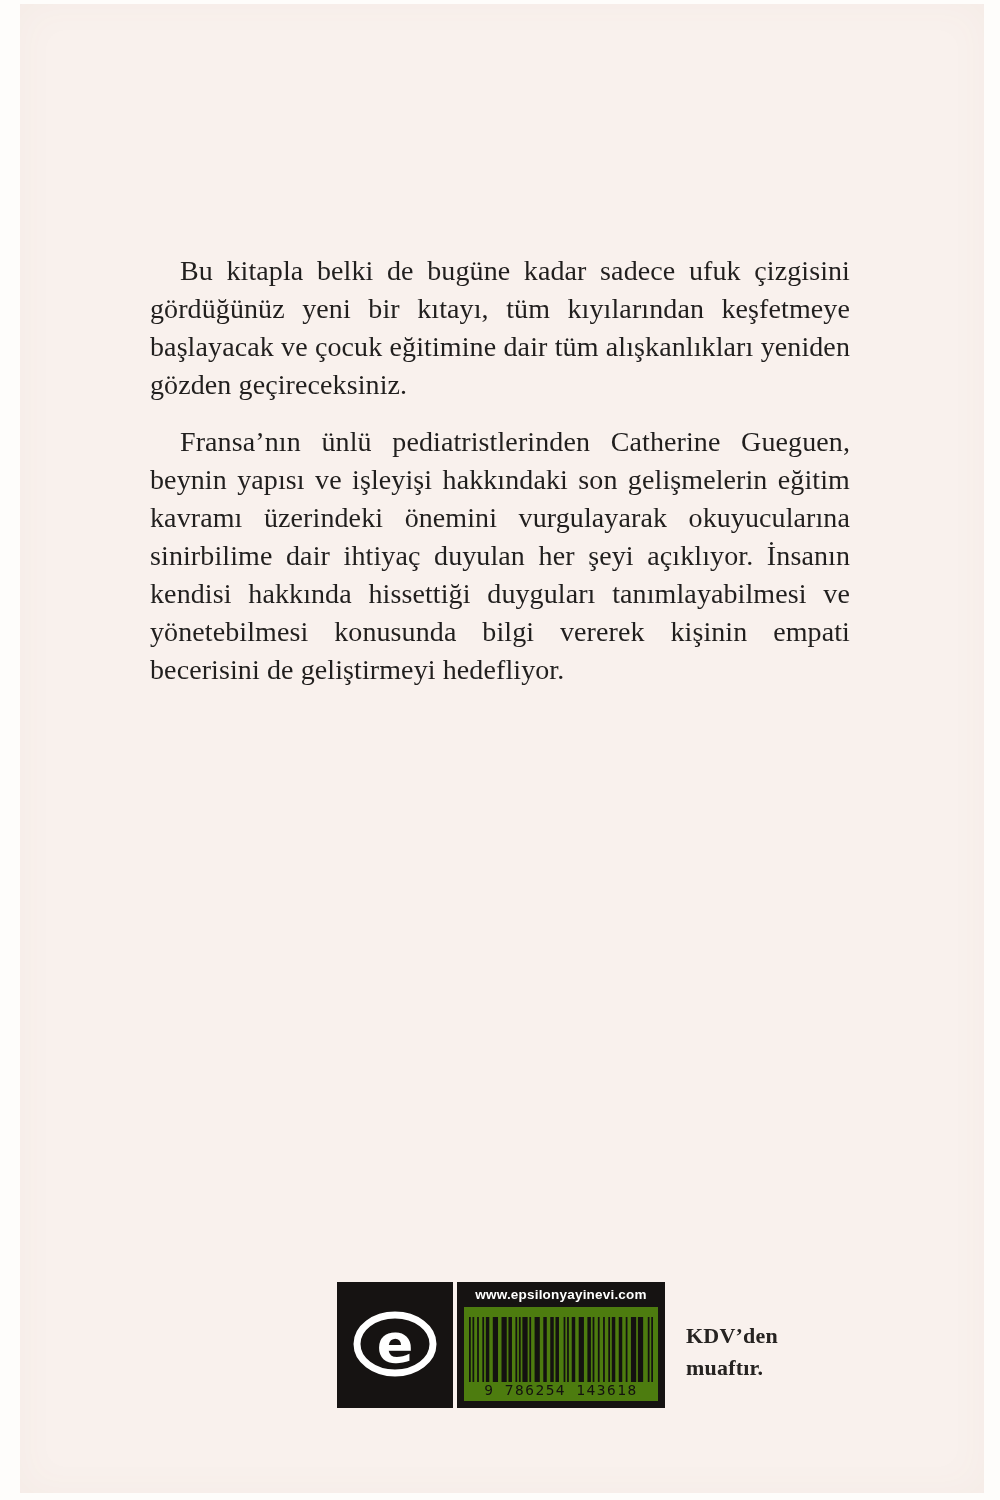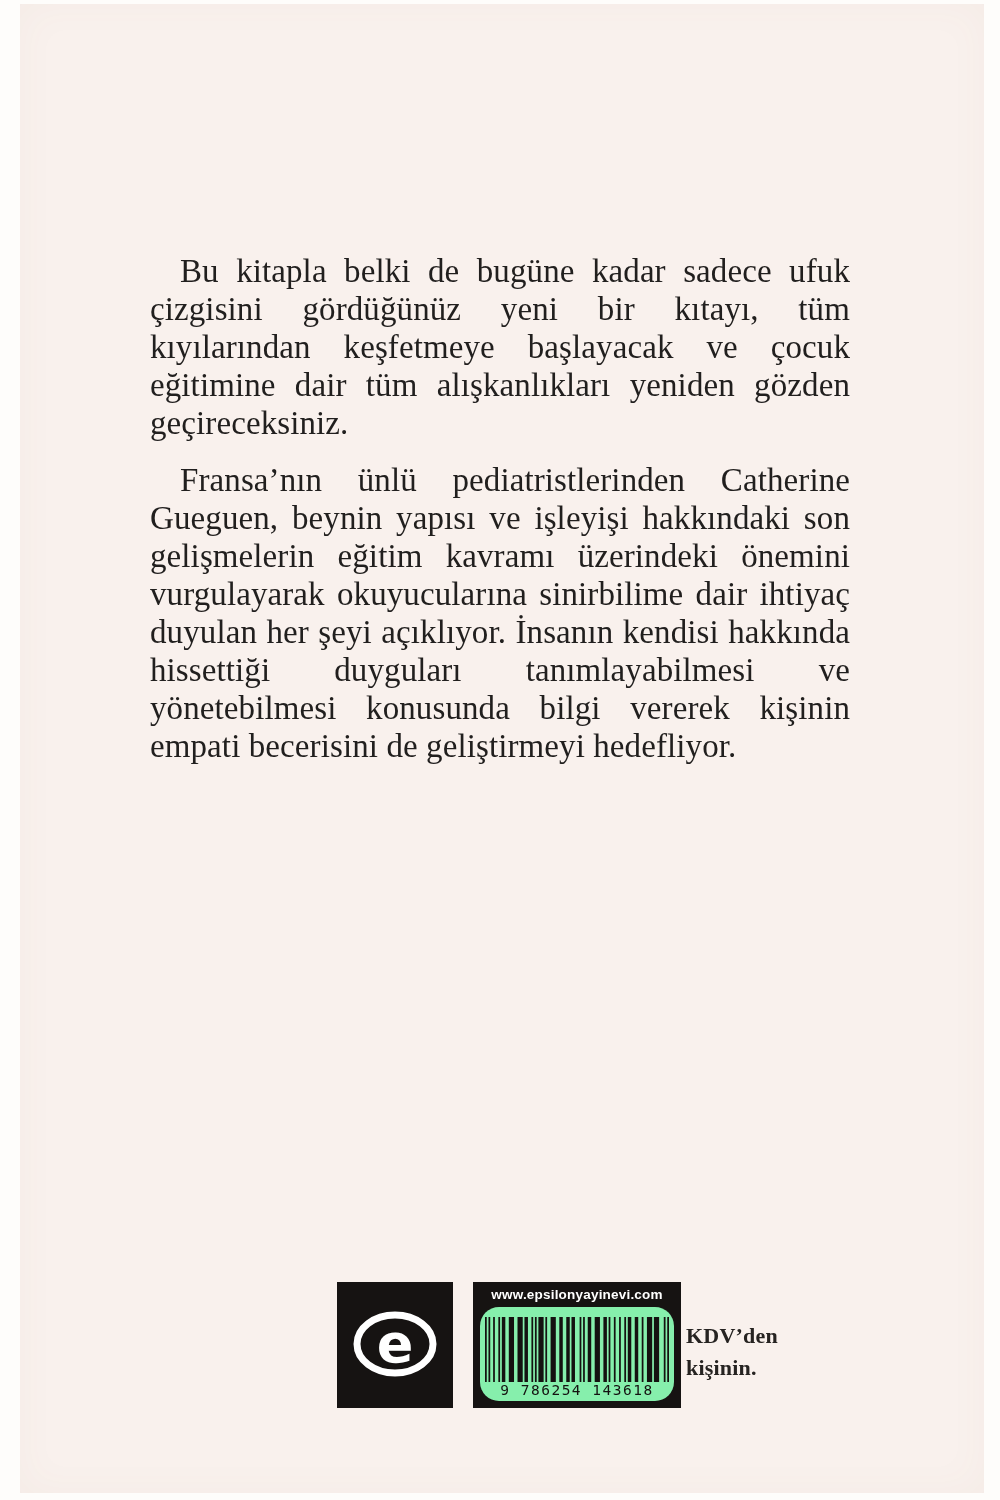--- a/index.html
+++ b/index.html
@@ -18,21 +18,21 @@
     background: #f9f1ed;
     box-shadow: inset 0 0 40px rgba(120,90,80,0.04);
   }
   .text-block {
     position: absolute;
     left: 130px; top: 248px;
     width: 700px;
   }
   .blurb {
     margin: 0 0 19px 0;
-    font-size: 33px;
+    font-size: 28px;
     line-height: 38px;
     text-align: justify;
     text-indent: 30px;
     color: #211f1e;
     letter-spacing: 0.1px;
   }
   .blurb .it { font-style: italic; }
 
   .logo-box {
     position: absolute;
@@ -40,43 +40,41 @@
     width: 116px; height: 126px;
     background: #161312;
   }
   .logo-box svg { display: block; width: 100%; height: 100%; }
 
   .barcode-box {
     position: absolute;
     left: 437px; top: 1278px;
     width: 208px; height: 126px;
     background: #161312;
-    margin-left: 16px;
   }
   .barcode-site {
     position: absolute;
     left: 0; right: 0; top: 0;
     height: 24px;
     color: #ffffff;
     font-family: "Liberation Sans", sans-serif;
     font-weight: bold;
     font-size: 13.5px;
     line-height: 26px;
     text-align: center;
     letter-spacing: 0.2px;
   }
   .barcode-white {
     position: absolute;
     left: 7px; right: 7px; top: 25px; bottom: 7px;
-    background: #86efac;
+    background: #4d7c0f;
     display: flex;
     flex-direction: column;
     padding: 10px 5px 2px 5px;
     box-sizing: border-box;
-    border-radius: 19px;
   }
   .bars { flex: 1 1 auto; width: 100%; height: 100%; }
   .bars rect { fill: #141210; }
   .barcode-digits {
     height: 17px;
     font-family: "DejaVu Sans Mono", monospace;
     font-size: 14.5px;
     line-height: 17px;
     text-align: center;
     letter-spacing: 1.5px;
@@ -146,16 +144,16 @@
             <rect x="135" y="0" width="1.5" height="100"></rect>
             <rect x="139.5" y="0" width="4.5" height="100"></rect>
             <rect x="145.5" y="0" width="4.5" height="100"></rect>
             <rect x="154" y="0" width="1.5" height="100"></rect>
             <rect x="157" y="0" width="1.5" height="100"></rect>
           </svg>
         <div class="barcode-digits">9 786254 143618</div>
       </div>
     </div>
 
-    <div class="tax-note">KDV’den kişinin.</div>
+    <div class="tax-note">KDV’den muaftır.</div>
 
   </div>
 </div>
 
 </body></html>

